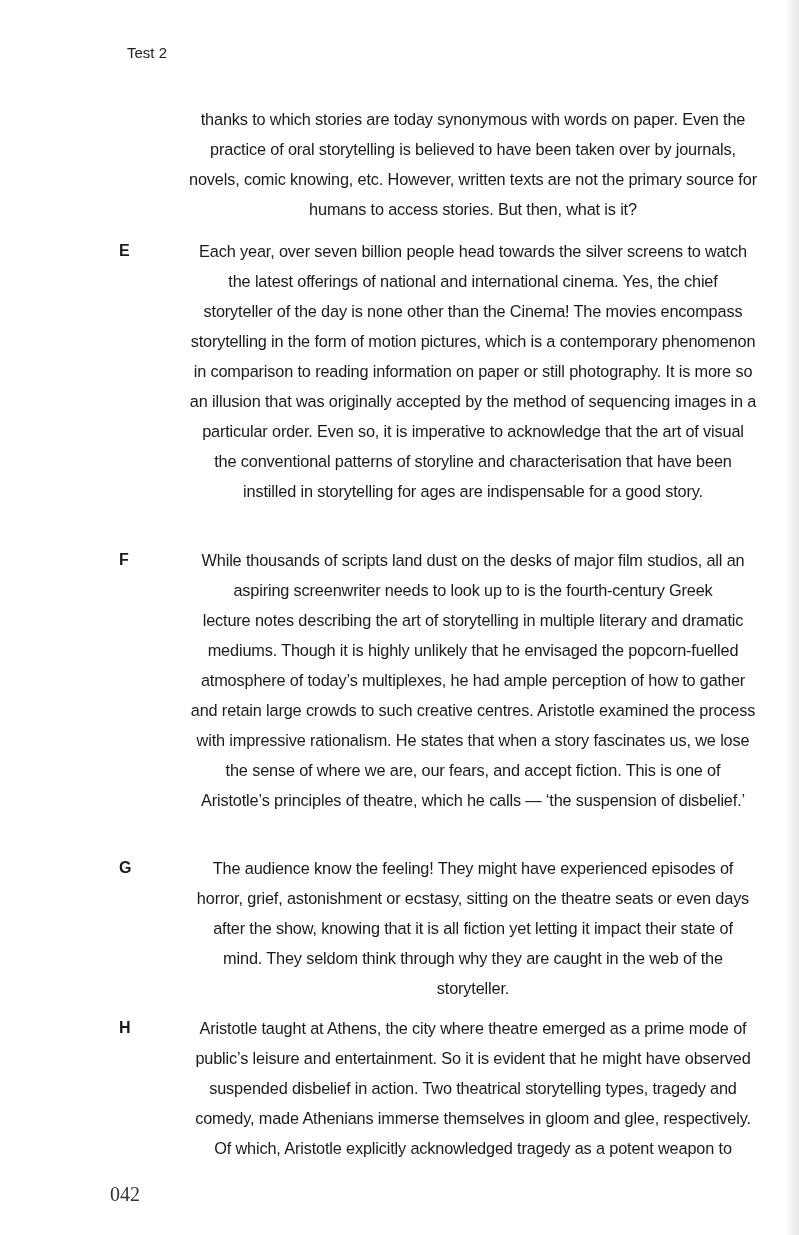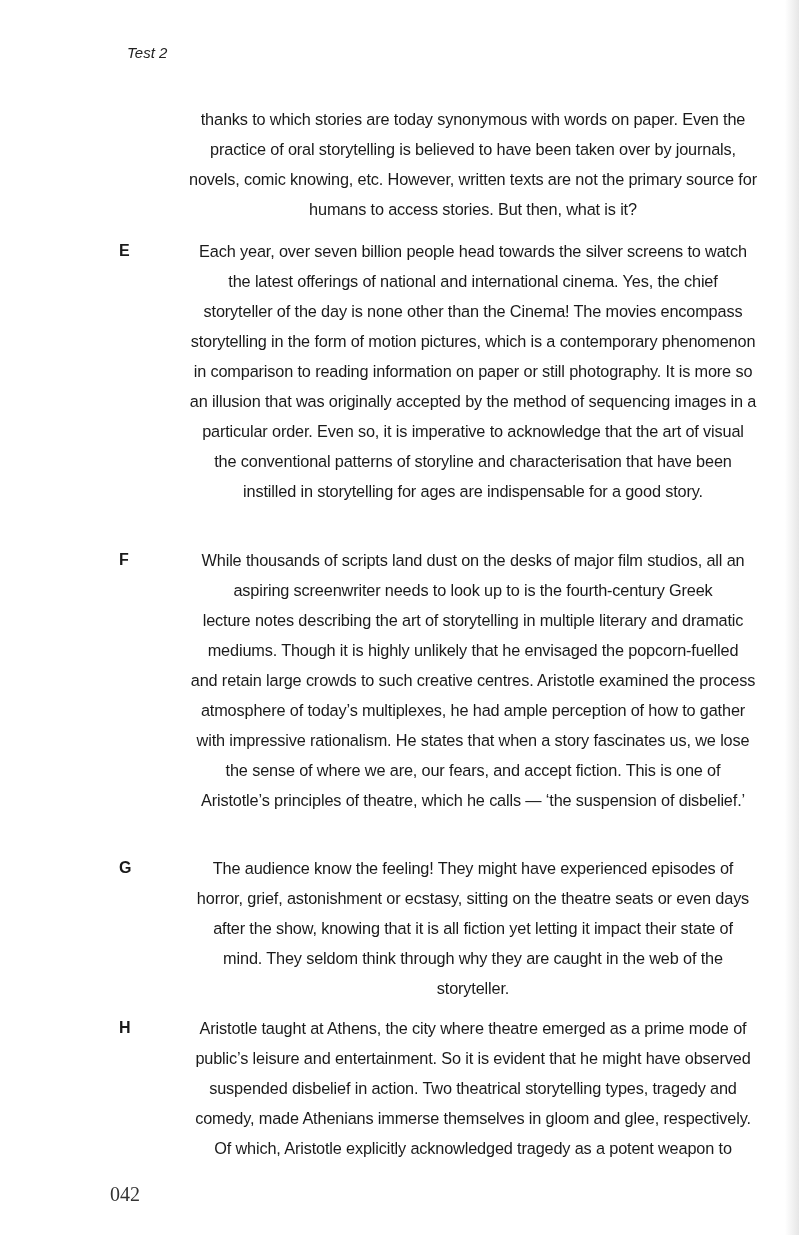--- a/index.html
+++ b/index.html
@@ -10,21 +10,21 @@
       overflow: hidden;
       font-family: "Liberation Sans", sans-serif;
       color: #1a1a1a;
     }
     .page-edge {
       position: absolute; top: 0; right: 0; width: 14px; height: 1235px;
       background: linear-gradient(to right, #ffffff, #f0f0f0 60%, #e6e6e6);
     }
     .header {
       position: absolute; left: 127px; top: 44px;
-      font-size: 15px; color: #222; font-style: italic;
+      font-size: 15px; color: #222;
     }
     .para {
       position: absolute; left: 0; width: 799px;
     }
     .letter {
       position: absolute; left: 119px; top: 0;
       font-weight: bold; font-size: 16px; line-height: 30px;
     }
     .lines {
       position: absolute; left: 153px; top: 0; width: 640px; text-align: center;
@@ -71,22 +71,22 @@
   </div>
 </div>
 
 <div class="para" style="top:545px;">
   <div class="letter">F</div>
   <div class="lines">
     <span class="line">While thousands of scripts land dust on the desks of major film studios, all an</span>
     <span class="line">aspiring screenwriter needs to look up to is the fourth-century Greek</span>
     <span class="line">lecture notes describing the art of storytelling in multiple literary and dramatic</span>
     <span class="line">mediums.  Though it is highly unlikely that he envisaged the popcorn-fuelled</span>
+    <span class="line">atmosphere of today’s multiplexes, he had ample perception of how to gather</span>
     <span class="line">and retain large crowds to such creative centres.  Aristotle examined the process</span>
-    <span class="line">atmosphere of today’s multiplexes, he had ample perception of how to gather</span>
     <span class="line">with impressive rationalism.  He states that when a story fascinates us, we lose</span>
     <span class="line">the sense of where we are, our fears, and accept fiction.  This is one of</span>
     <span class="line">Aristotle’s principles of theatre, which he calls — ‘the suspension of disbelief.’</span>
   </div>
 </div>
 
 <div class="para" style="top:853px;">
   <div class="letter">G</div>
   <div class="lines">
     <span class="line">The audience know the feeling! They might have experienced episodes of</span>

